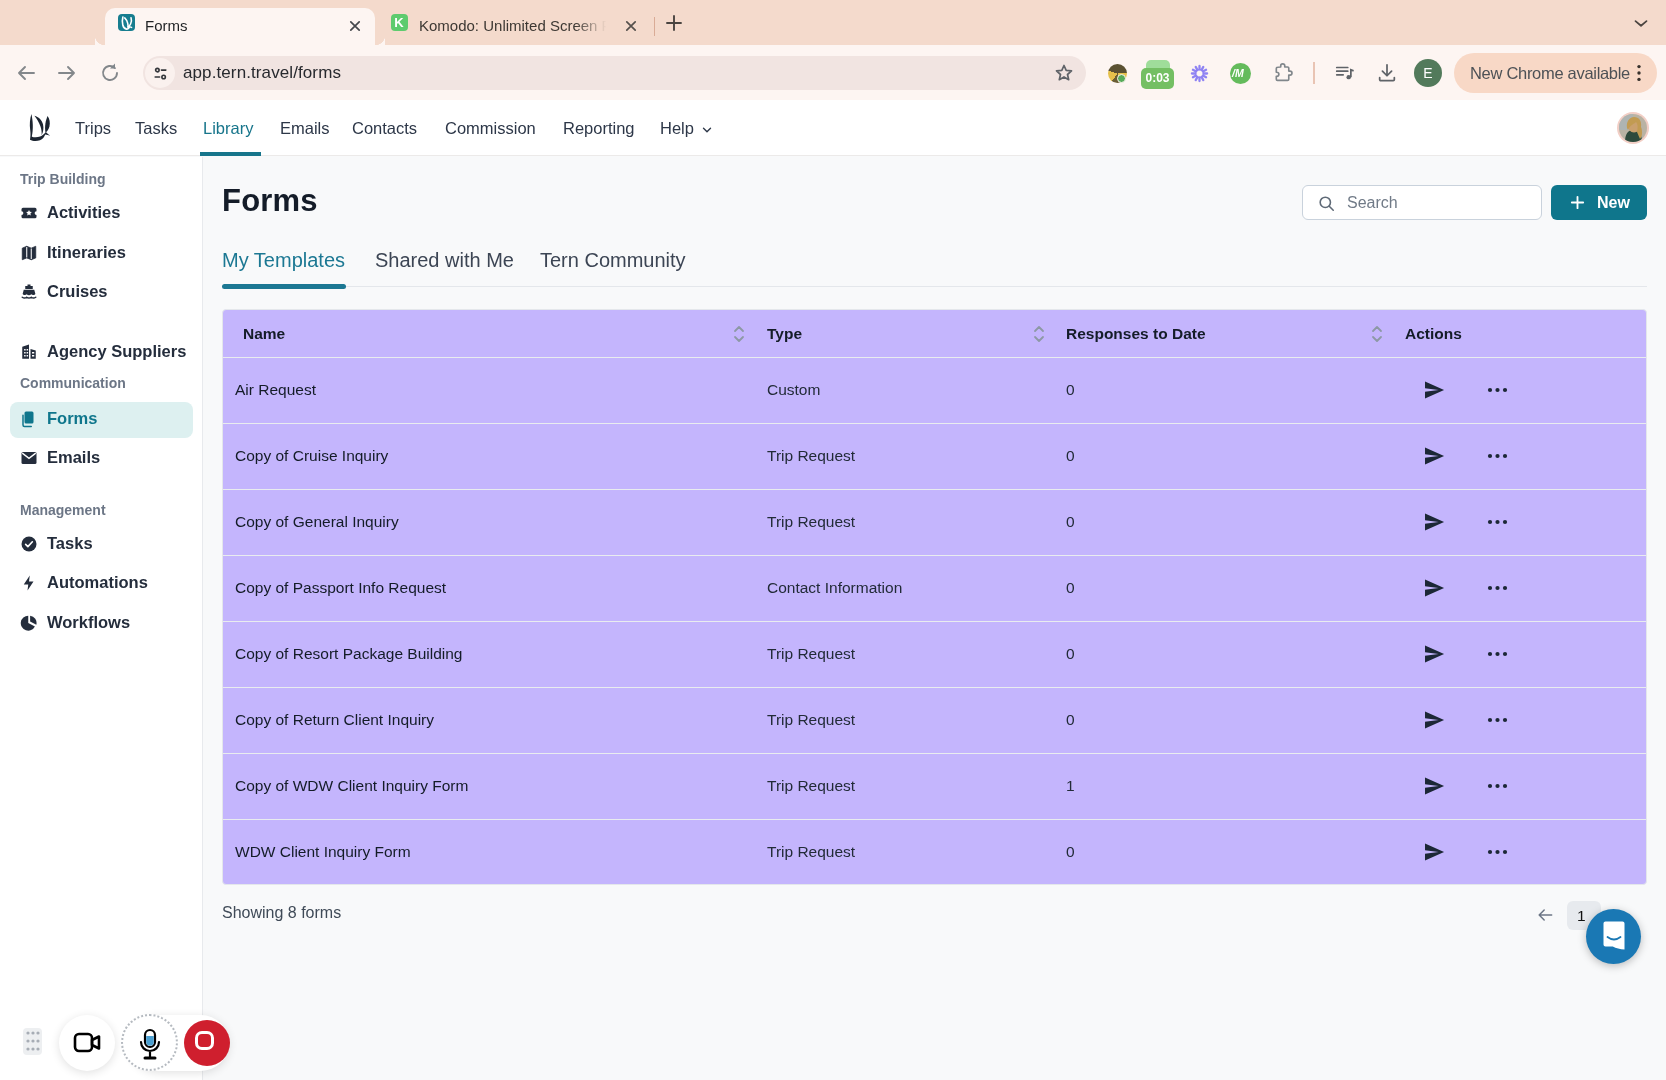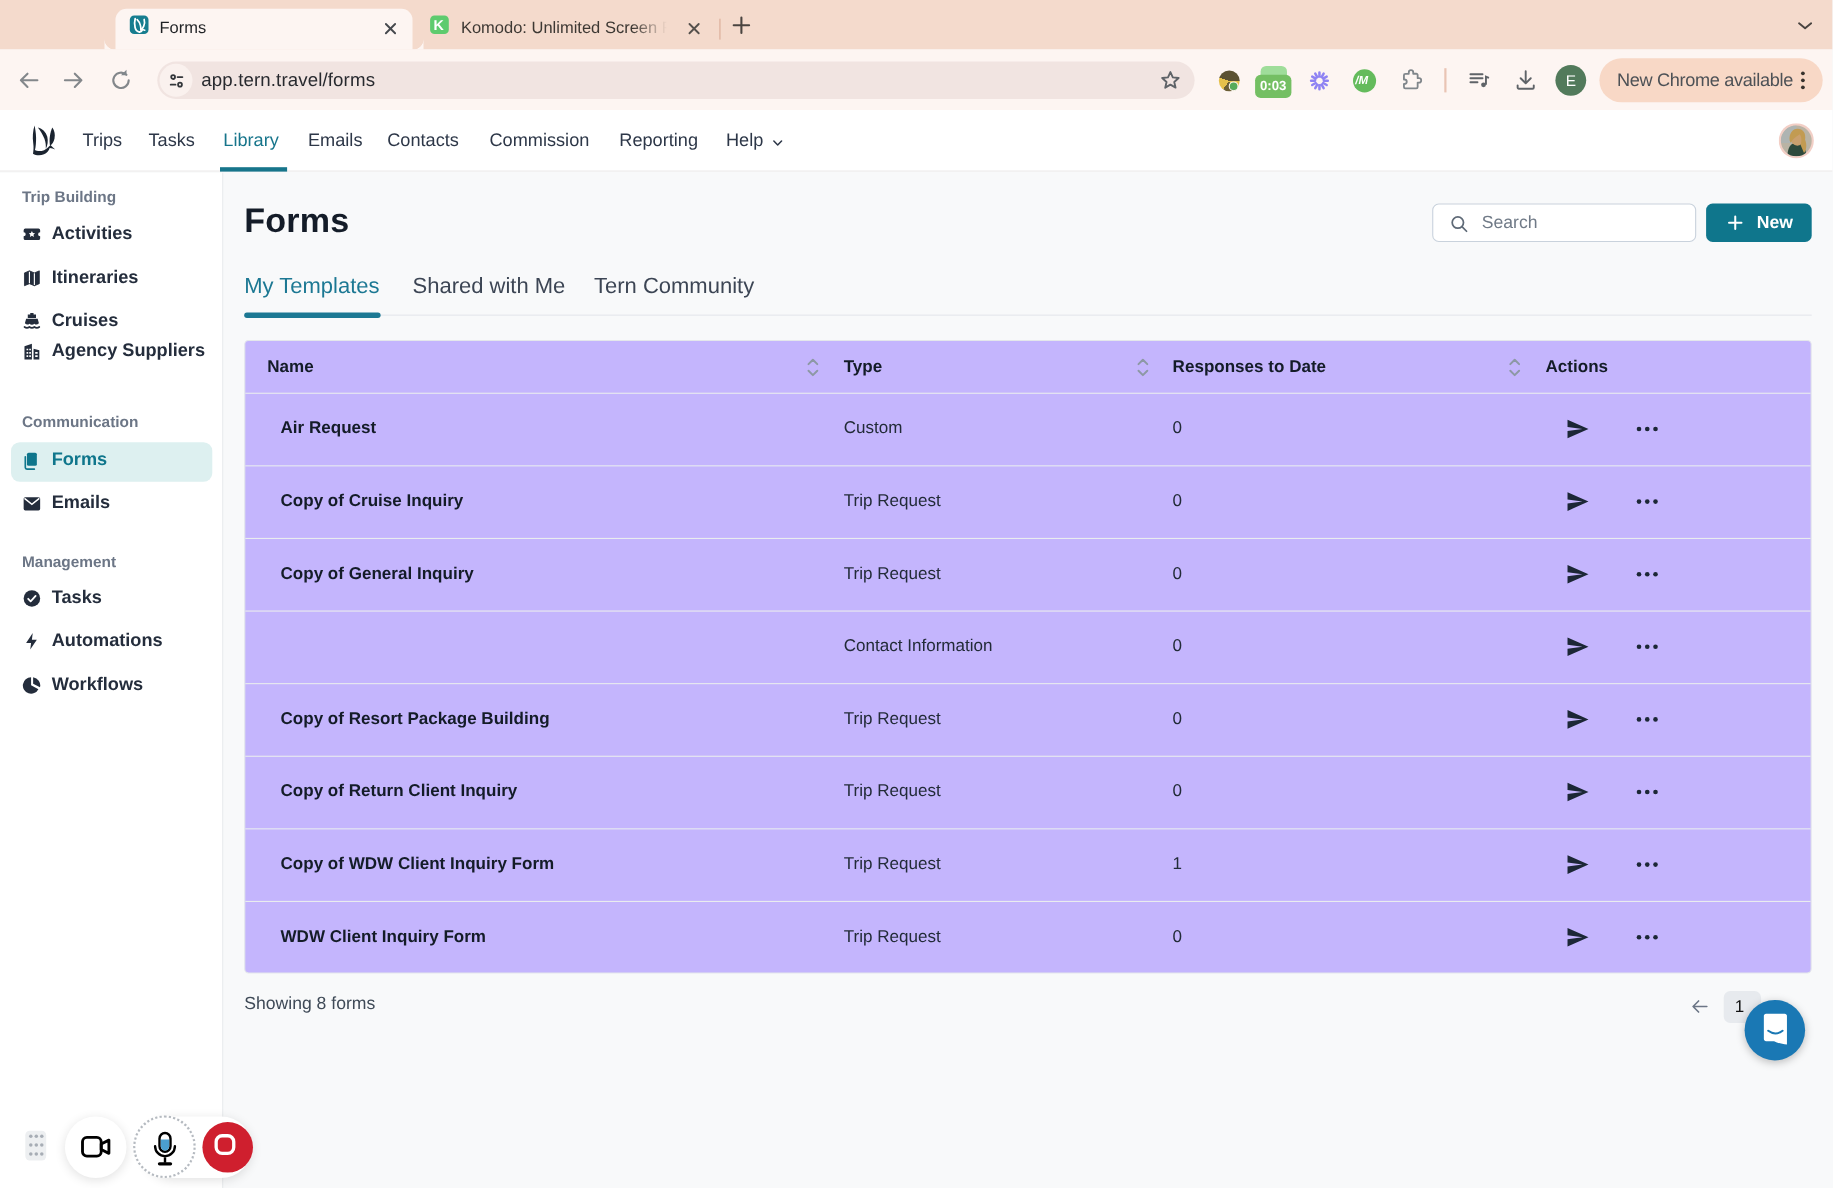--- a/index.html
+++ b/index.html
@@ -54,21 +54,21 @@
 .ftab { position:absolute; top:249px; font-size:20px; font-weight:500; color:#3c4554; }
 #ftab1 { left:222px; color:#1c7893; }
 #tabsline { position:absolute; left:222px; top:286px; width:1425px; height:1px; background:#e4e7eb; }
 #tabsul { position:absolute; left:222px; top:284px; width:124px; height:5px; background:#1c7893; border-radius:3px; z-index:2; }
 
 
 #table { position:absolute; left:222px; top:309px; width:1425px; height:576px; background:#c4b5fd; border:1px solid #e4e7eb; border-radius:4px; }
 .th { position:absolute; font-size:15.5px; font-weight:700; color:#141c28; top:0; line-height:47px; }
 .sort { position:absolute; top:14px; color:#8d98a5; }
 .row { position:absolute; left:0; width:1423px; height:66px; border-top:1px solid #e9ecef; }
-.cname { position:absolute; left:32px; top:0; line-height:64px; font-size:15.5px; font-weight:700; color:#141c28; }
+.cname { position:absolute; left:12px; top:0; line-height:64px; font-size:15.5px; font-weight:400; color:#141c28; }
 .ctype { position:absolute; left:544px; top:0; line-height:64px; font-size:15.5px; color:#222b38; }
 .cresp { position:absolute; left:843px; top:0; line-height:64px; font-size:15.5px; color:#222b38; }
 .csend { position:absolute; left:1200px; top:21px; color:#1c2736; }
 .cdots { position:absolute; left:1264px; top:29px; }
 
 #footer { position:absolute; left:222px; top:904px; font-size:16px; color:#3f4a57; }
 #pagarrow { position:absolute; left:1534px; top:905px; color:#6c7686; }
 #pag1 { position:absolute; left:1567px; top:901px; width:34px; height:29px; background:#e7eaee; border-radius:6px; text-align:left; padding-left:10px; line-height:29px; font-size:15.5px; color:#111; }
 #intercom { position:absolute; left:1586px; top:909px; width:55px; height:55px; border-radius:50%; background:#1a78b4; box-shadow:0 2px 8px rgba(0,0,0,.25); }
 #dotsbg { position:absolute; left:23px; top:1028px; width:19px; height:27px; background:#edeff1; border-radius:4px; }
@@ -224,21 +224,21 @@
       <path d="M9 3 L15 5.5 L21 3 V18.5 L15 21 L9 18.5 L3 21 V5.5 Z M9 3 V18.5 M15 5.5 V21" fill="#242d3c" stroke="#242d3c" stroke-width="1" stroke-linejoin="round"></path>
       <path d="M9 4 v14 M15 6 v14" stroke="#fff" stroke-width="1.4"></path>
     </svg>
   Itineraries</div>
 <div class="sitem" style="top:282px;text-align:center;">
   <svg width="18" height="18" viewBox="0 0 24 24">
       <path d="M10 2h4v2h3v4H7V4h3zM5 9h14l1.5 5.5c-2 2-4 2-5.5.5-1.5 1.8-4.5 1.8-6 0-1.5 1.5-3.5 1.5-5.5-.5z" fill="#242d3c"></path>
       <path d="M3 19c2 1.5 4 1.5 6 0 2 1.5 4 1.5 6 0 2 1.5 4 1.5 6 0" stroke="#242d3c" stroke-width="2" fill="none" stroke-linecap="round"></path>
     </svg>
   Cruises</div>
-<div class="sitem" style="top:310px;">
+<div class="sitem" style="top:342px;">
   <svg width="18" height="18" viewBox="0 0 24 24">
       <path d="M3 21V5l9-3v19zM14 21V8l7 2v11z" fill="#242d3c"></path>
       <path d="M5.5 8h2v2h-2zM8.8 8h2v2h-2zM5.5 12h2v2h-2zM8.8 12h2v2h-2zM5.5 16h2v2h-2zM8.8 16h2v2h-2zM16 12h3v2h-3zM16 16h3v2h-3z" fill="#fff"></path>
     </svg>
   Agency Suppliers</div>
 <span class="sechead" style="top:375px;">Communication</span>
 <div id="formsactive"></div>
 <div class="sitem" style="top:409px; color:#0f768c;">
   <svg width="18" height="18" viewBox="0 0 24 24">
       <path d="M8 2h8a2 2 0 0 1 2 2v12a2 2 0 0 1-2 2H8a2 2 0 0 1-2-2V4a2 2 0 0 1 2-2z" fill="#0f768c"></path>
@@ -347,20 +347,21 @@
       </svg>
       <svg class="cdots" width="22" height="6" viewBox="0 0 22 6">
         <g fill="#1c2736">
           <circle cx="3" cy="3" r="2.1"></circle>
           <circle cx="10.5" cy="3" r="2.1"></circle>
           <circle cx="18" cy="3" r="2.1"></circle>
         </g>
       </svg>
     </div>
   <div class="row" style="top:245px;">
+      <span class="cname">Copy of Passport Info Request</span>
       <span class="ctype">Contact Information</span>
       <span class="cresp">0</span>
       <svg class="csend" width="22" height="22" viewBox="0 0 24 24">
         <path d="M2.2 21.2 L23 12 L2.2 2.8 L2.2 10 L17 12 L2.2 14 Z" fill="#1c2736"></path>
       </svg>
       <svg class="cdots" width="22" height="6" viewBox="0 0 22 6">
         <g fill="#1c2736">
           <circle cx="3" cy="3" r="2.1"></circle>
           <circle cx="10.5" cy="3" r="2.1"></circle>
           <circle cx="18" cy="3" r="2.1"></circle>

